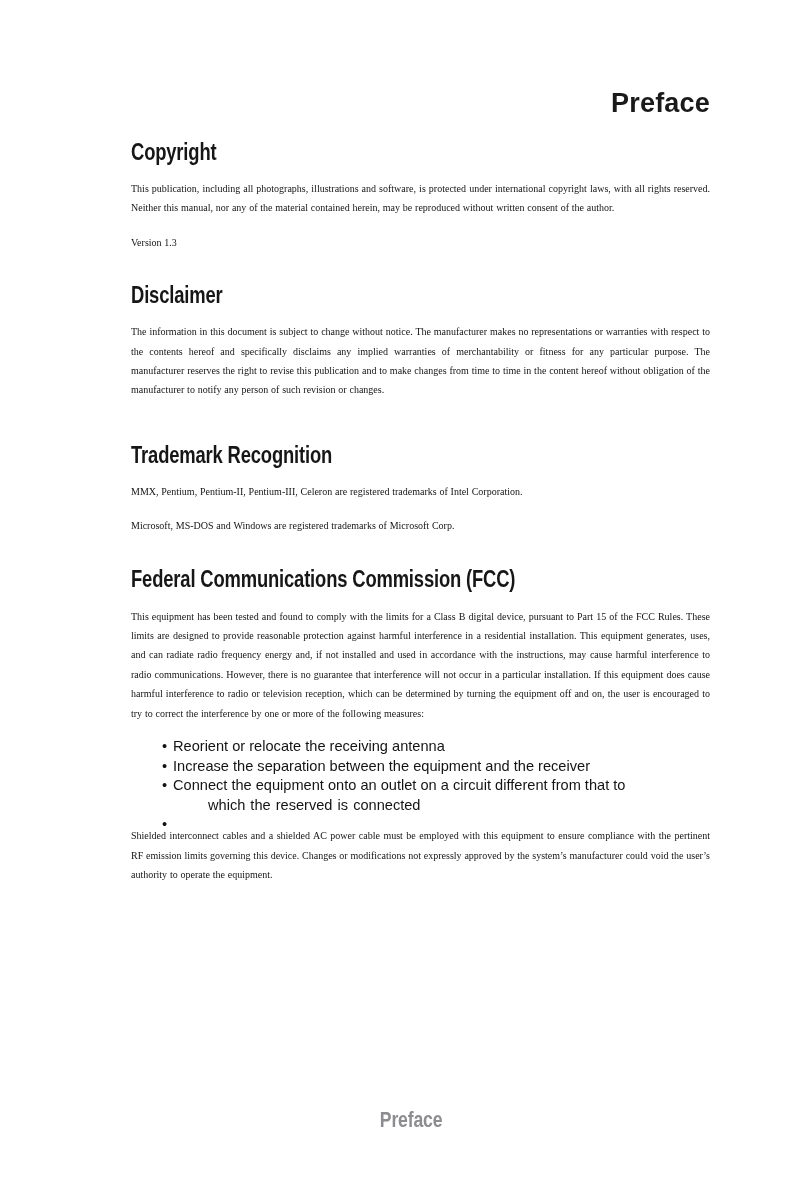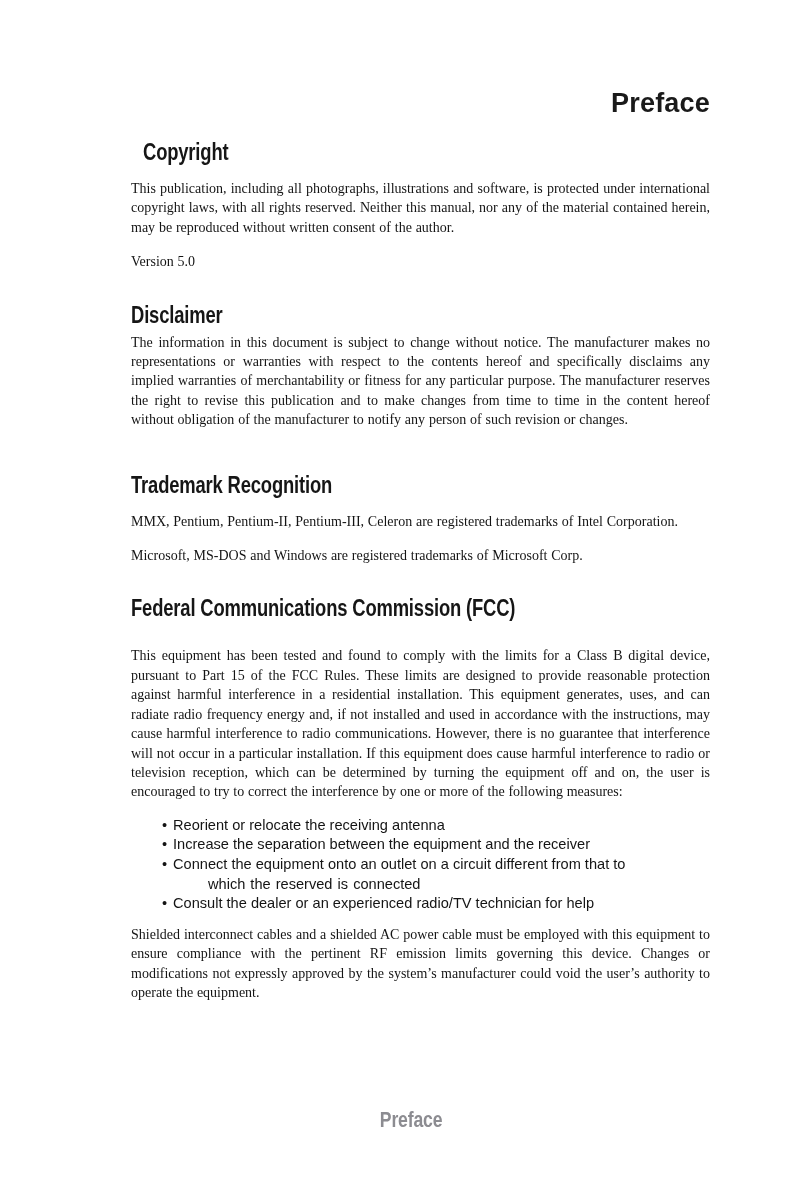--- a/index.html
+++ b/index.html
@@ -57,29 +57,29 @@
     white-space: nowrap;
     transform: scaleX(0.80);
     transform-origin: left center;
     width: 125%;
     letter-spacing: -0.2px;
   }
   .heading-wrap {
     overflow: hidden;
     height: 26px;
   }
-  .heading-wrap.h-copyright   { margin: 0 0 13px 12px; }
-  .heading-wrap.h-disclaimer  { margin: 31px 0 4px 0; }
+  .heading-wrap.h-copyright   { margin: 0 0 13px 0; }
+  .heading-wrap.h-disclaimer  { margin: 31px 0 13px 0; }
   .heading-wrap.h-trademark   { margin: 43px 0 13px 0; }
-  .heading-wrap.h-fcc         { margin: 31px 0 24px 0; }
+  .heading-wrap.h-fcc         { margin: 31px 0 14px 0; }
 
   
   .body-para {
     font-family: "Liberation Serif", "DejaVu Serif", serif;
-    font-size: 14px;
+    font-size: 10px;
     line-height: 19.4px;
     color: #141414;
     text-align: justify;
     text-justify: inter-word;
     margin: 0 0 15px 0;
     word-spacing: 0.3px;
   }
   .body-para:last-child { margin-bottom: 16px; }
   .body-para.tight { margin-bottom: 14px; }
 
@@ -134,21 +134,21 @@
 <div class="page">
 
   <div class="content">
 
     <div class="page-title">Preface</div>
 
     <div class="heading-wrap h-copyright">
       <div class="section-heading">Copyright</div>
     </div>
     <p class="body-para">This publication, including all photographs, illustrations and software, is protected under international copyright laws, with all rights reserved. Neither this manual, nor any of the material contained herein, may be reproduced without written consent of the author.</p>
-    <p class="body-para">Version 5.0</p>
+    <p class="body-para">Version 1.3</p>
 
     <div class="heading-wrap h-disclaimer">
       <div class="section-heading">Disclaimer</div>
     </div>
     <p class="body-para">The information in this document is subject to change without notice. The manufacturer makes no representations or warranties with respect to the contents hereof and specifically disclaims any implied warranties of merchantability or fitness for any particular purpose. The manufacturer reserves the right to revise this publication and to make changes from time to time in the content hereof without obligation of the manufacturer to notify any person of such revision or changes.</p>
 
     <div class="heading-wrap h-trademark">
       <div class="section-heading">Trademark Recognition</div>
     </div>
     <p class="body-para">MMX, Pentium, Pentium-II, Pentium-III, Celeron are registered trademarks of Intel Corporation.</p>
@@ -168,21 +168,20 @@
         <span class="bullet-glyph">•</span>
         <span>Increase the separation between the equipment and the receiver</span>
       </li>
       <li>
         <span class="bullet-glyph">•</span>
         <span>Connect the equipment onto an outlet on a circuit different from that to</span>
         <span class="cont-line">which the reserved is connected</span>
       </li>
       <li>
         <span class="bullet-glyph">•</span>
-        <span>Consult the dealer or an experienced radio/TV technician for help</span>
       </li>
     </ul>
 
     <p class="body-para">Shielded interconnect cables and a shielded AC power cable must be employed with this equipment to ensure compliance with the pertinent RF emission limits governing this device. Changes or modifications not expressly approved by the system’s manufacturer could void the user’s authority to operate the equipment.</p>
 
   </div>
 
   <div class="page-footer">
     <span class="footer-label">Preface</span>
   </div>

